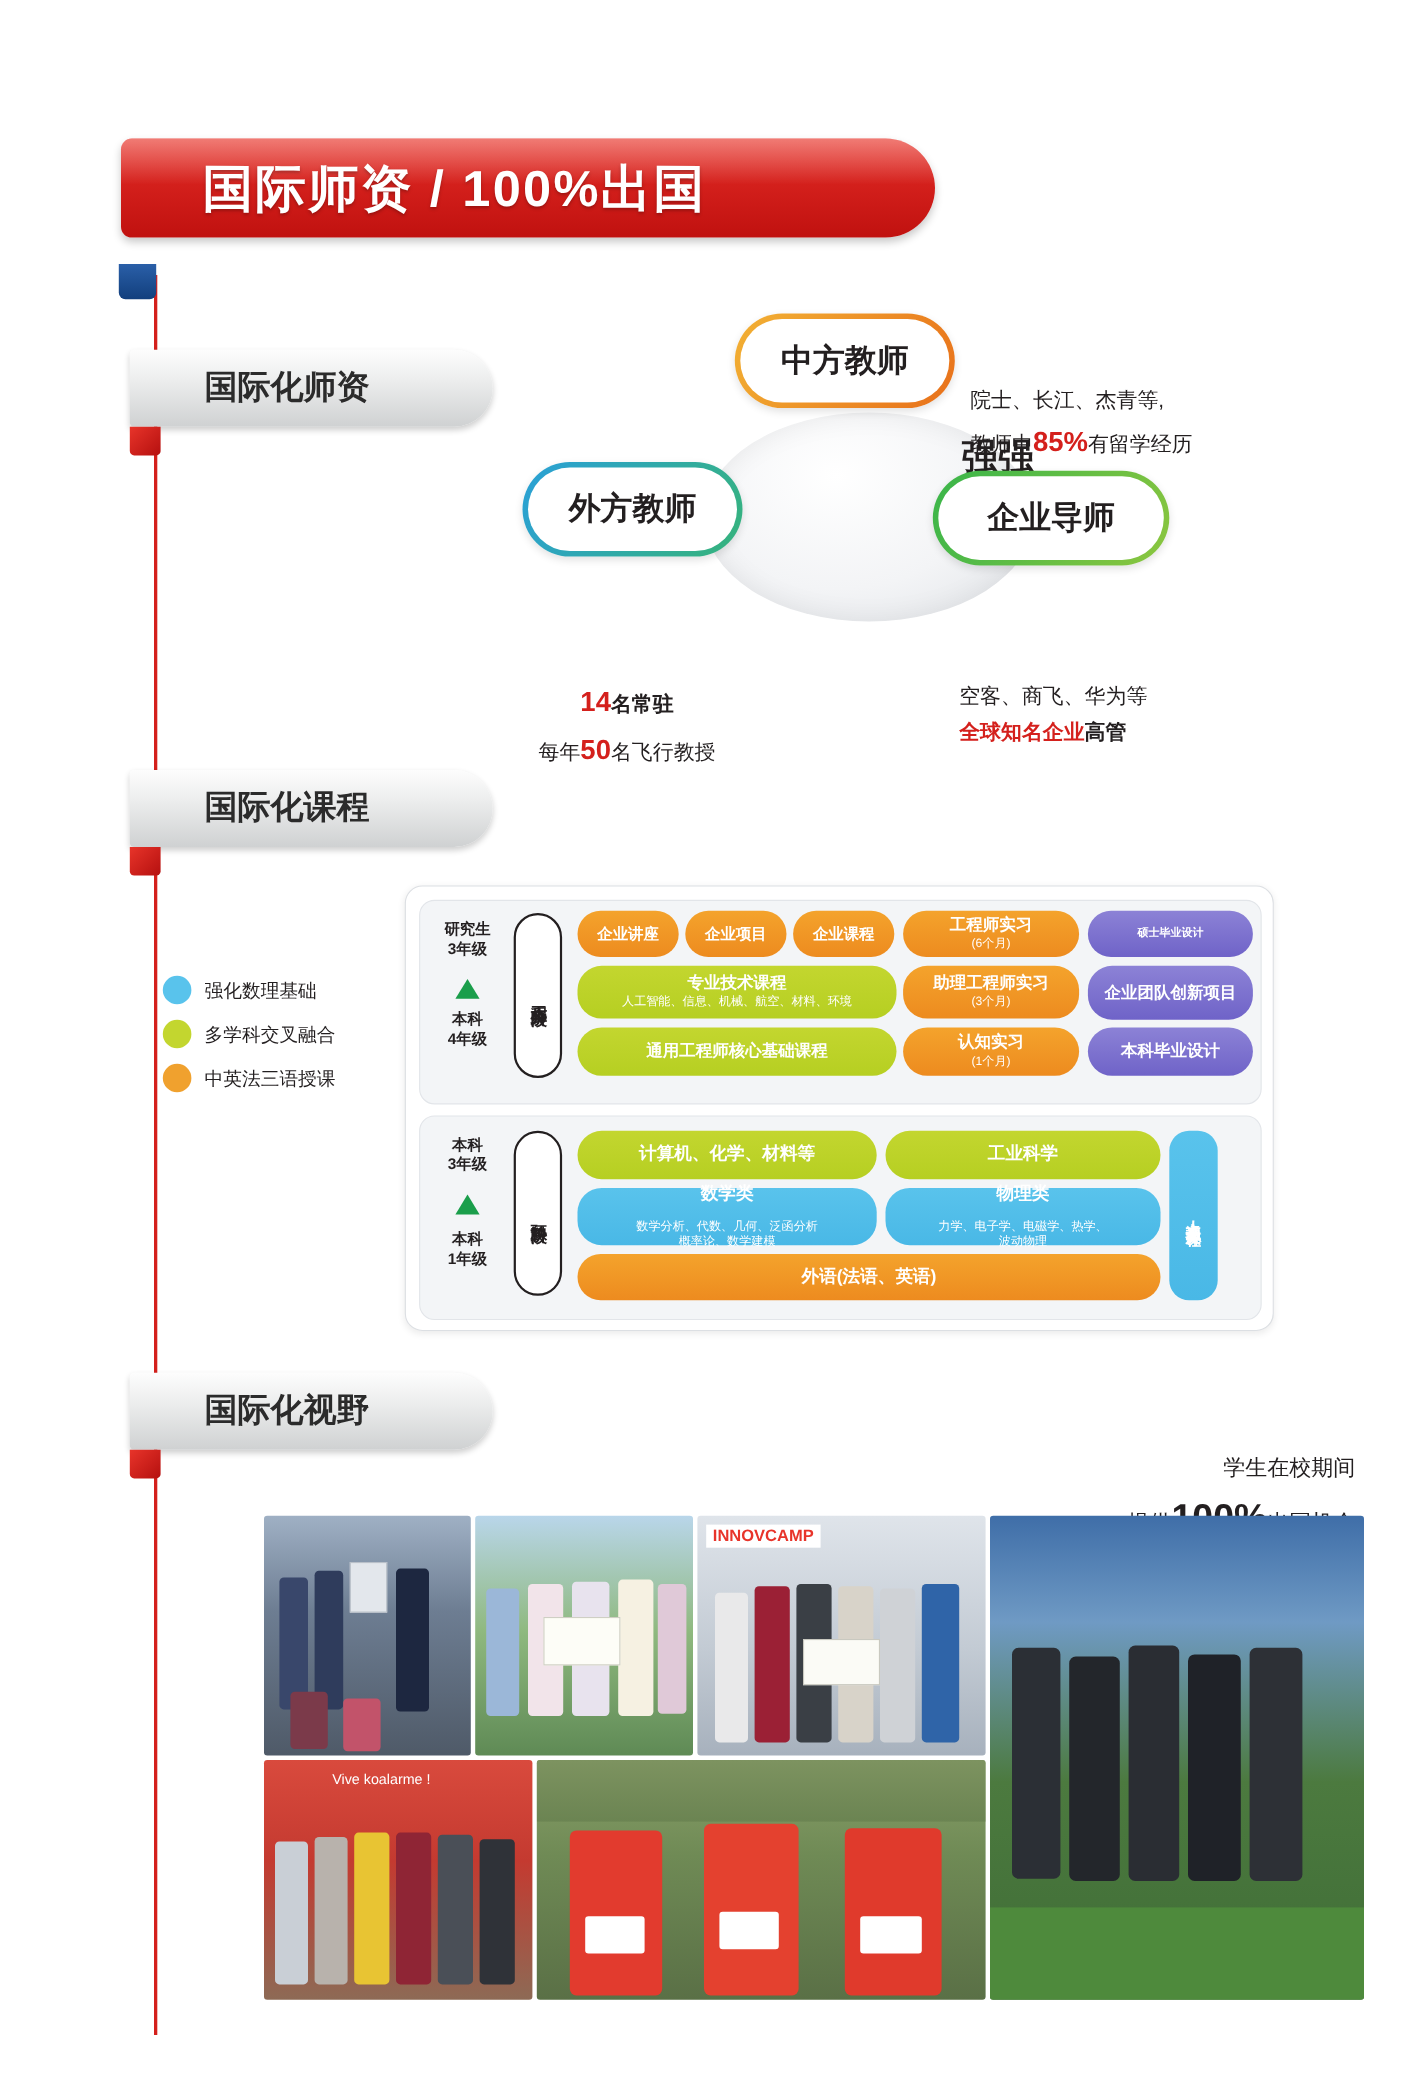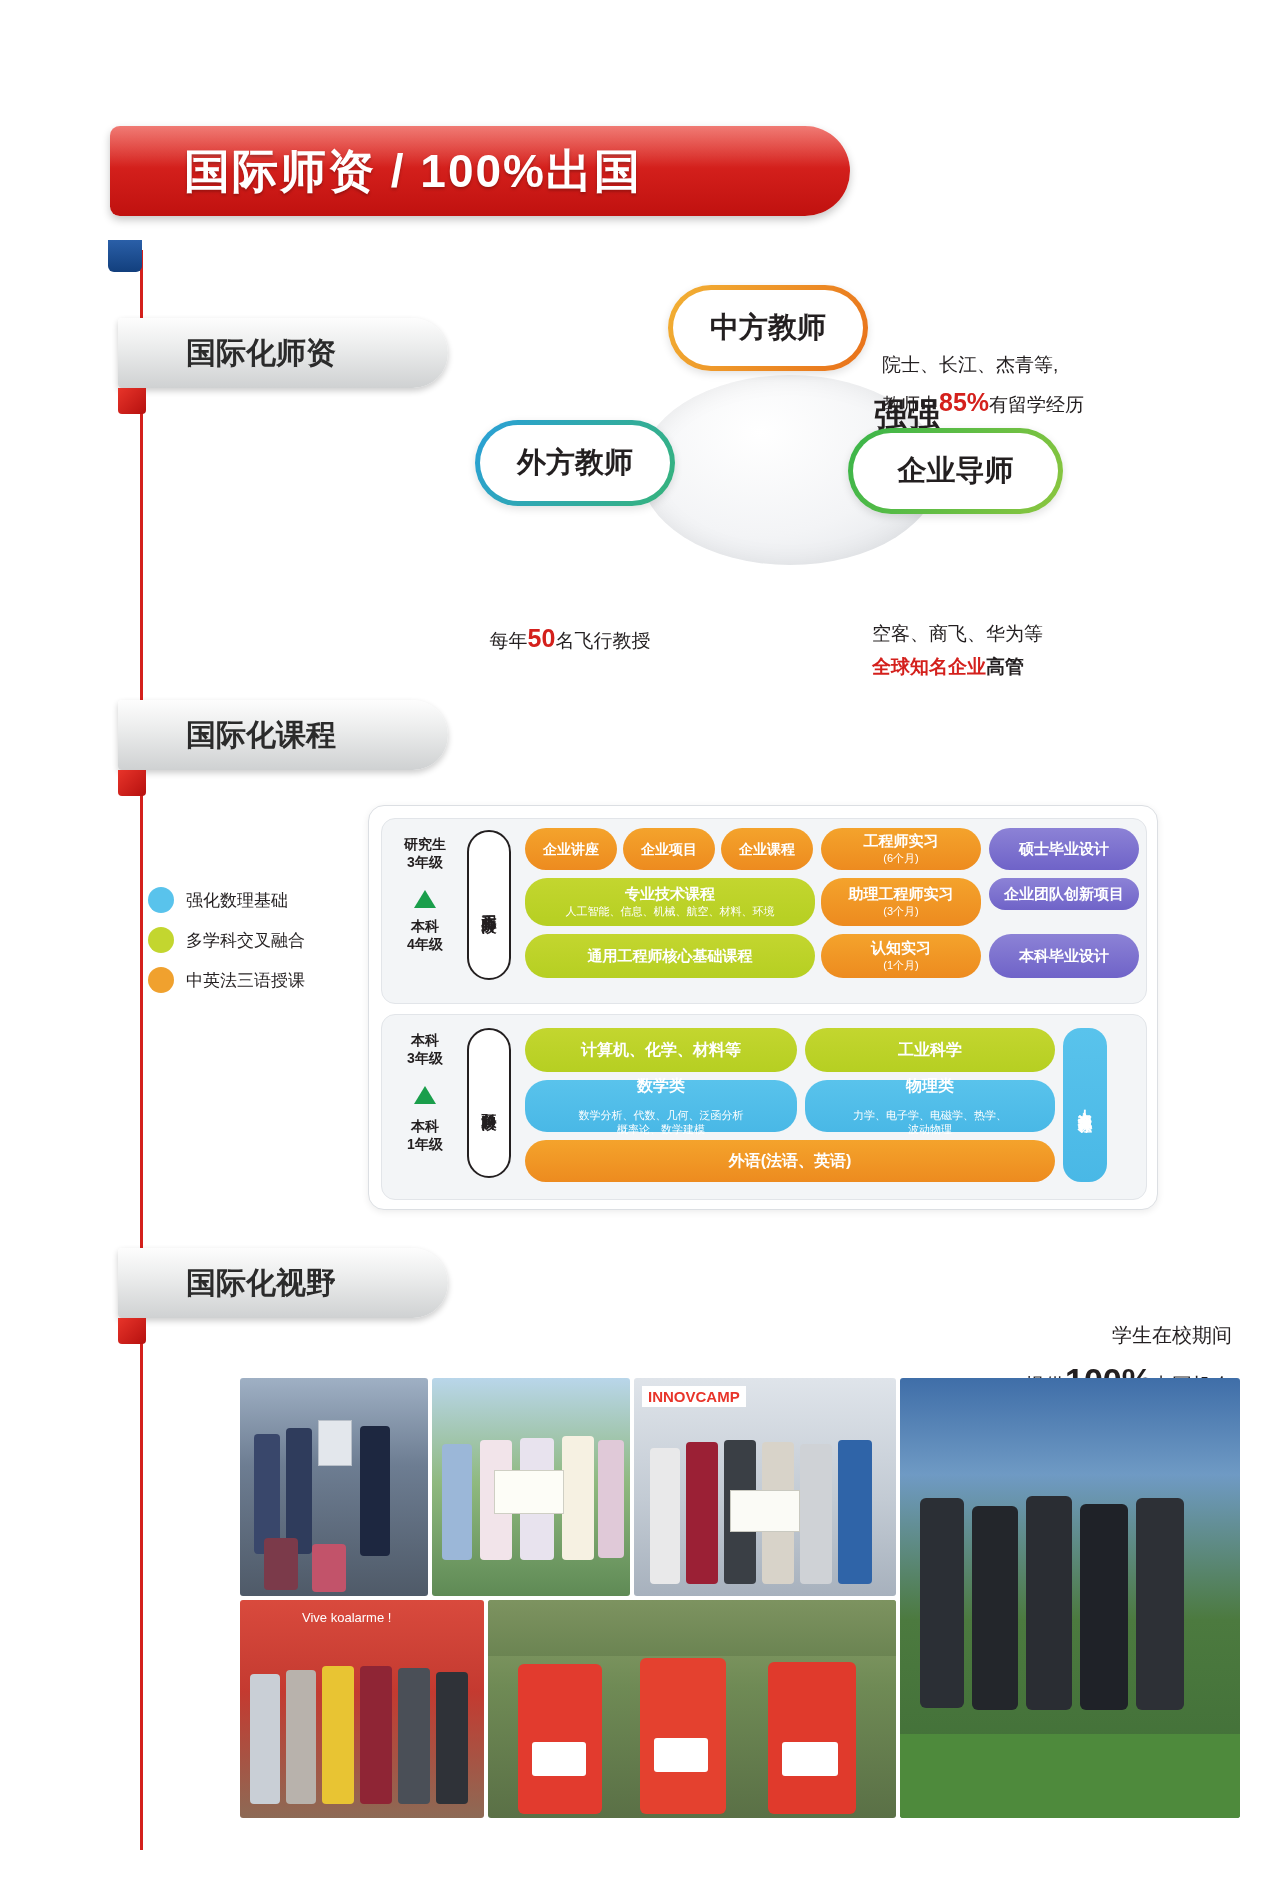--- a/index.html
+++ b/index.html
@@ -170,20 +170,23 @@
 
 <div class="note" style="left:882px; top:348px;">
   <div>院士、长江、杰青等,</div>
   <div>
     <span>教师中</span><span class="big">85%</span><span>有留学经历</span>
   </div>
 </div>
 
 <div class="note" style="left:440px; top:617px; width:260px; text-align:center;">
   <div>
+    <span class="big">14</span><span style="font-weight:bold;">名常驻</span>
+  </div>
+  <div>
     <span>每年</span><span class="big">50</span><span>名飞行教授</span>
   </div>
 </div>
 
 <div class="note" style="left:872px; top:617px;">
   <div>空客、商飞、华为等</div>
   <div>
     <span class="red">全球知名企业</span><span style="font-weight:bold;">高管</span>
   </div>
 </div>
@@ -227,31 +230,31 @@
     <span style="writing-mode:vertical-rl; text-orientation:upright; letter-spacing:1px;">工程师阶段</span>
   </div>
 
   <div class="box orange" style="left:156px; top:22px; width:92px; height:42px; font-size:14px;">企业讲座</div>
   <div class="box orange" style="left:254px; top:22px; width:92px; height:42px; font-size:14px;">企业项目</div>
   <div class="box orange" style="left:352px; top:22px; width:92px; height:42px; font-size:14px;">企业课程</div>
   <div class="box orange" style="left:452px; top:22px; width:160px; height:42px; font-size:15px;">
     <span>工程师实习</span>
     <span class="sub">(6个月)</span>
   </div>
-  <div class="box purple" style="left:620px; top:22px; width:150px; height:42px; font-size:15px;">硕士毕业设计</div>
+  <div class="box purple" style="left:620px; top:22px; width:150px; height:42px; font-size:10px;">硕士毕业设计</div>
 
   <div class="box green" style="left:156px; top:72px; width:290px; height:48px; font-size:15px;">
     <span>专业技术课程</span>
     <span class="sub">人工智能、信息、机械、航空、材料、环境</span>
   </div>
   <div class="box orange" style="left:452px; top:72px; width:160px; height:48px; font-size:15px;">
     <span>助理工程师实习</span>
     <span class="sub">(3个月)</span>
   </div>
-  <div class="box purple" style="left:620px; top:72px; width:150px; height:32px; font-size:15px;">企业团队创新项目</div>
+  <div class="box purple" style="left:620px; top:72px; width:150px; height:49px; font-size:15px;">企业团队创新项目</div>
 
   <div class="box green" style="left:156px; top:128px; width:290px; height:44px; font-size:15px;">通用工程师核心基础课程</div>
   <div class="box orange" style="left:452px; top:128px; width:160px; height:44px; font-size:15px;">
     <span>认知实习</span>
     <span class="sub">(1个月)</span>
   </div>
   <div class="box purple" style="left:620px; top:128px; width:150px; height:44px; font-size:15px;">本科毕业设计</div>
 
   <div class="panel" style="left:12px; top:208px; width:766px; height:186px;"></div>
 

